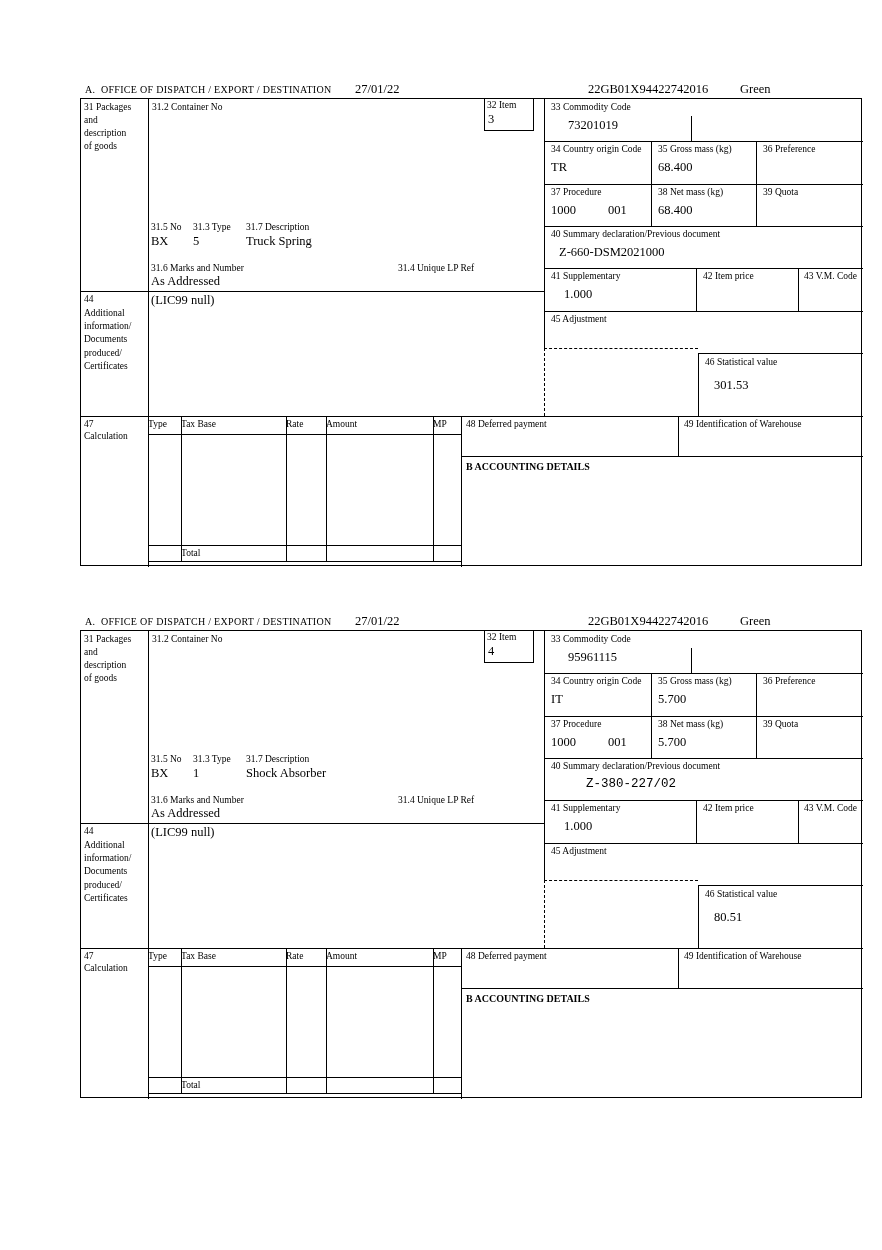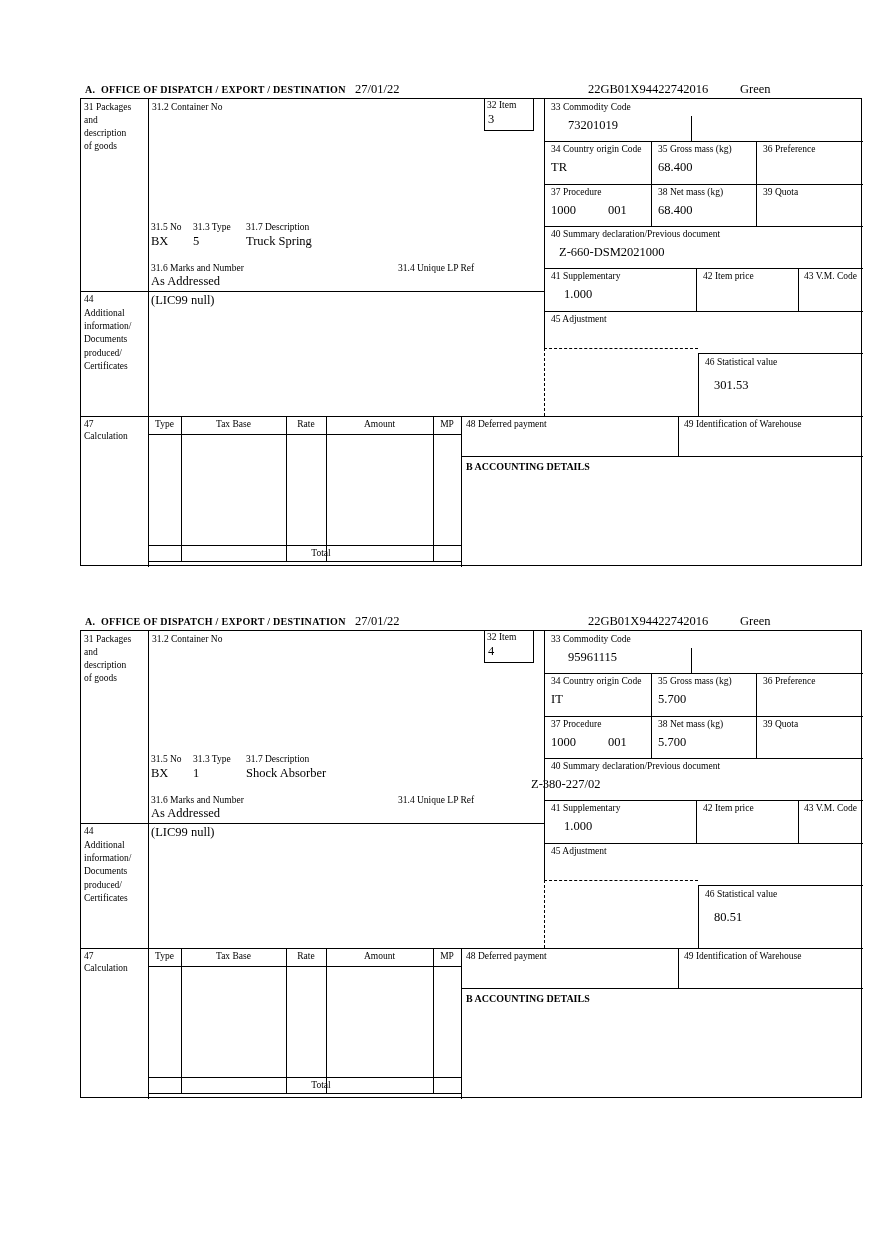--- a/index.html
+++ b/index.html
@@ -10,23 +10,23 @@
   .sec-0 { top:82px; }
   .sec-1 { top:614px; }
   .abs { position:absolute; }
   .box { position:absolute; border:1px solid #000; }
   .hline  { position:absolute; height:0; border-top:1px solid #000; }
   .vline  { position:absolute; width:0;  border-left:1px solid #000; }
   .hline-d{ position:absolute; height:0; border-top:1px dashed #000; }
   .vline-d{ position:absolute; width:0;  border-left:1px dashed #000; }
   .lbl { position:absolute; font-size:9.5px; line-height:11px; white-space:pre; }
   .val { position:absolute; font-size:12.5px; line-height:14px; white-space:pre; }
-  .hdr { position:absolute; font-size:10px; font-weight:bold; letter-spacing:0.3px; white-space:pre; }
+  .hdr { position:absolute; font-size:10px; font-weight:normal; letter-spacing:0.3px; white-space:pre; }
   .hdr2{ position:absolute; font-size:10px; font-weight:bold; white-space:pre; }
-  .ctr { text-align:center; }
+  .ctr { }
 </style>
 </head>
 <body>
 
 <div id="page">
   <section class="decl-section sec-0">
 
     <div class="hdr" style="left:85px; top:2px;">A.  OFFICE OF DISPATCH / EXPORT / DESTINATION</div>
     <div class="val" style="left:355px; top:0px;">27/01/22</div>
     <div class="val" style="left:588px; top:0px;">22GB01X94422742016</div>
@@ -188,21 +188,21 @@
 
       <div class="lbl" style="left:70px;  top:123px;">31.5 No</div>
       <div class="lbl" style="left:112px; top:123px;">31.3 Type</div>
       <div class="lbl" style="left:165px; top:123px;">31.7 Description</div>
       <div class="val" style="left:70px;  top:135px;">BX</div>
       <div class="val" style="left:112px; top:135px;">1</div>
       <div class="val" style="left:165px; top:135px;">Shock Absorber</div>
 
       <div class="hline" style="left:463px; top:127px; width:319px;"></div>
       <div class="lbl" style="left:470px; top:130px;">40 Summary declaration/Previous document</div>
-      <div class="val" style="left:450px; top:146px;">Z-380-227/02</div>
+      <div class="val" style="left:505px; top:146px;font-family:Liberation Mono, monospace;">Z-380-227/02</div>
 
       <div class="lbl" style="left:70px;  top:164px;">31.6 Marks and Number</div>
       <div class="lbl" style="left:317px; top:164px;">31.4 Unique LP Ref</div>
       <div class="val" style="left:70px;  top:175px;">As Addressed</div>
 
       <div class="hline" style="left:463px; top:169px; width:319px;"></div>
       <div class="vline" style="left:615px; top:169px; height:43px;"></div>
       <div class="vline" style="left:717px; top:169px; height:43px;"></div>
       <div class="lbl" style="left:470px; top:172px;">41 Supplementary</div>
       <div class="val" style="left:483px; top:188px;">1.000</div>

